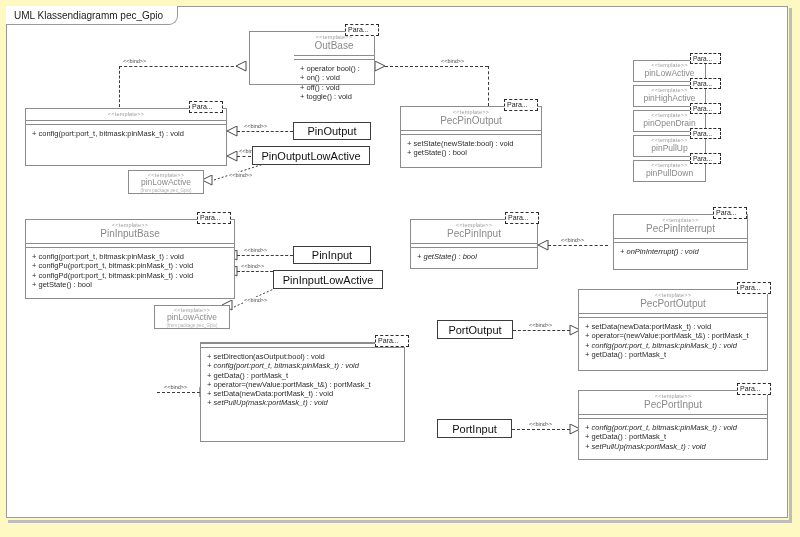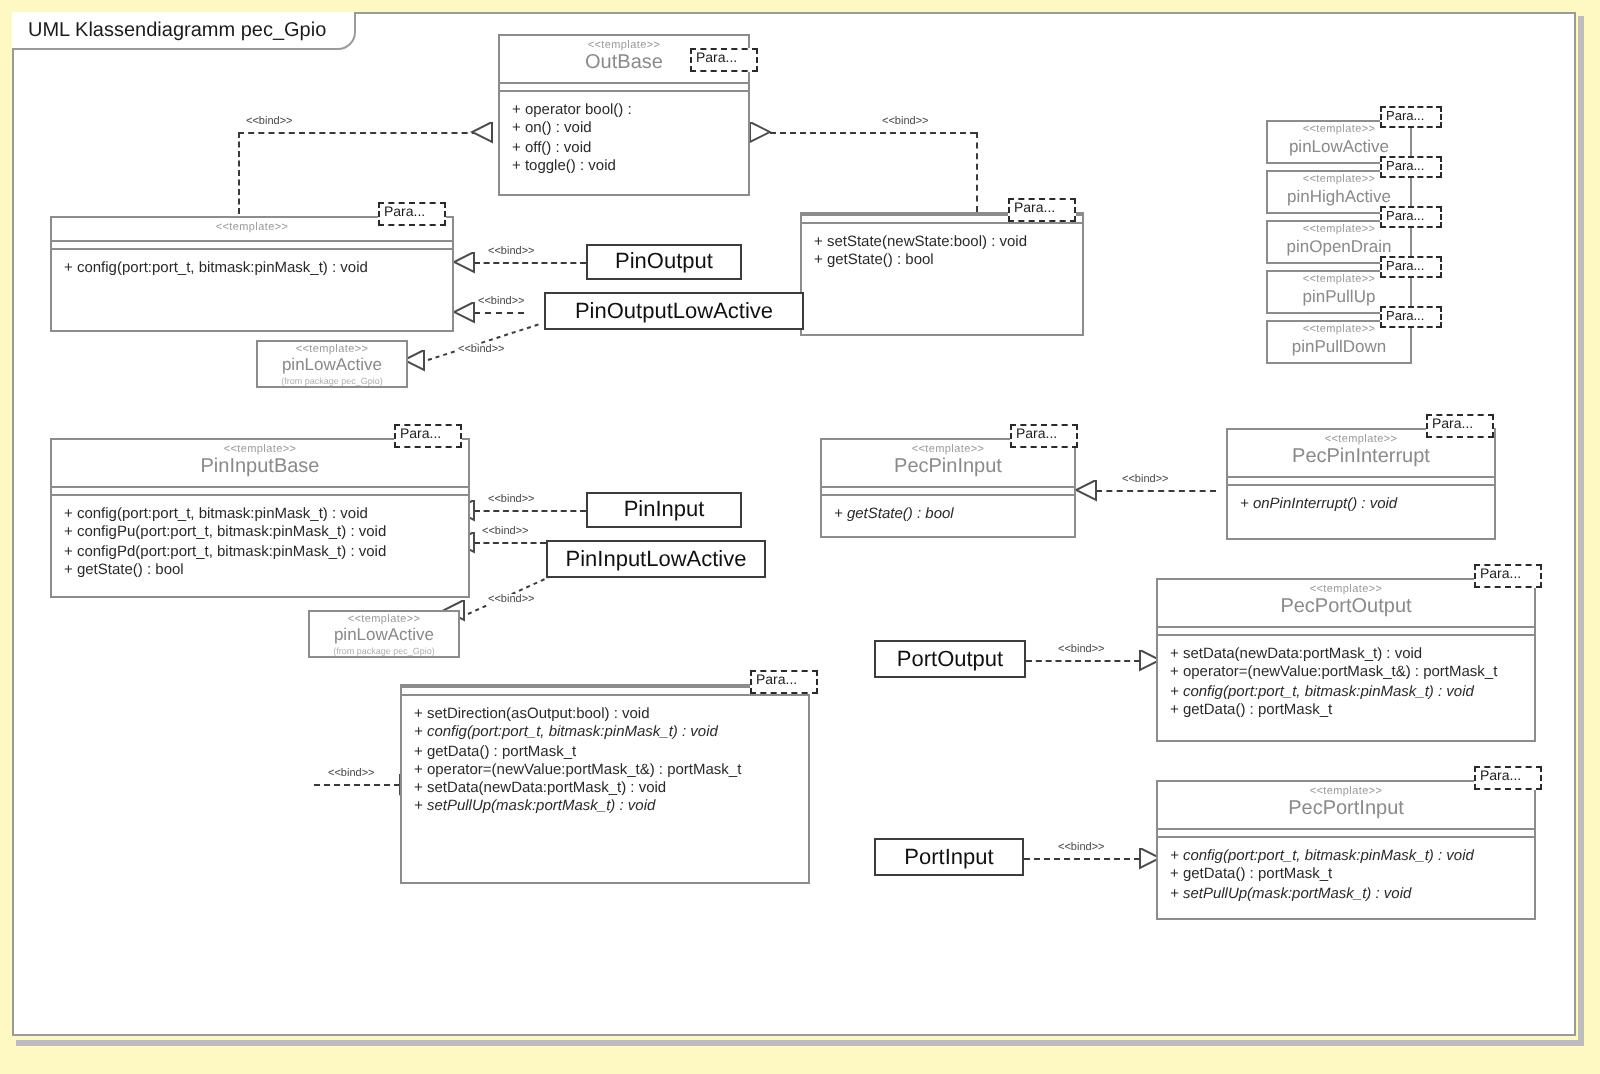--- a/index.html
+++ b/index.html
@@ -154,21 +154,21 @@
   </div>
 
   <div class="hline" style="left:512px;top:429px;width:58px;"></div>
   <div class="bindlbl" style="left:528px;top:421px;">&lt;&lt;bind&gt;&gt;</div>
   <div class="tri" style="left:569px;top:424px;">
     <svg width="12" height="11">
         <polygon points="1,0 1,10 11,5" fill="#ffffff" stroke="#4a4a4a" stroke-width="1"></polygon>
       </svg>
   </div>
 
-  <div class="cls" style="left:249px;top:17px;width:126px;height:81px;">
+  <div class="cls" style="left:249px;top:31px;width:126px;height:54px;padding-left:44px;">
     <div class="hdr">
       <div class="stereo">&lt;&lt;template&gt;&gt;</div>
       <div class="cname">OutBase</div>
     </div>
     <div class="sep2"></div>
     <div class="ops">
       <div class="op">+ operator bool() :</div>
       <div class="op">+ on() : void</div>
       <div class="op">+ off() : void</div>
       <div class="op">+ toggle() : void</div>
@@ -181,20 +181,24 @@
       <div class="stereo">&lt;&lt;template&gt;&gt;</div>
     </div>
     <div class="sep2"></div>
     <div class="ops">
       <div class="op">+ config(port:port_t, bitmask:pinMask_t) : void</div>
     </div>
   </div>
   <div class="para" style="left:189px;top:101px;width:34px;height:12px;">Para...</div>
 
   <div class="cls" style="left:400px;top:106px;width:142px;height:62px;">
+    <div class="hdr">
+      <div class="stereo">&lt;&lt;template&gt;&gt;</div>
+      <div class="cname">PecPinOutput</div>
+    </div>
     <div class="sep2"></div>
     <div class="ops">
       <div class="op">+ setState(newState:bool) : void</div>
       <div class="op">+ getState() : bool</div>
     </div>
   </div>
   <div class="para" style="left:504px;top:99px;width:34px;height:12px;">Para...</div>
 
   <div class="cls" style="left:128px;top:170px;width:76px;height:24px;">
     <div class="hdr" style="padding:1px 2px;">
@@ -327,19 +331,19 @@
 
   <div class="cls" style="left:633px;top:160px;width:73px;height:22px;">
     <div class="hdr" style="padding:1px 2px;">
       <div class="stereo">&lt;&lt;template&gt;&gt;</div>
       <div class="cname" style="font-size:8.5px;line-height:10px;">pinPullDown</div>
     </div>
   </div>
   <div class="para" style="left:690px;top:153px;width:31px;height:11px;font-size:6.5px;">Para...</div>
 
   <div class="bound" style="left:293px;top:122px;width:78px;height:18px;">PinOutput</div>
-  <div class="bound" style="left:272px;top:146px;width:130px;height:19px;">PinOutputLowActive</div>
+  <div class="bound" style="left:252px;top:146px;width:118px;height:19px;">PinOutputLowActive</div>
   <div class="bound" style="left:293px;top:246px;width:78px;height:18px;">PinInput</div>
   <div class="bound" style="left:273px;top:270px;width:110px;height:19px;">PinInputLowActive</div>
   <div class="bound" style="left:437px;top:320px;width:76px;height:19px;">PortOutput</div>
   <div class="bound" style="left:437px;top:419px;width:75px;height:19px;">PortInput</div>
 
 </div>
 
 </body></html>

